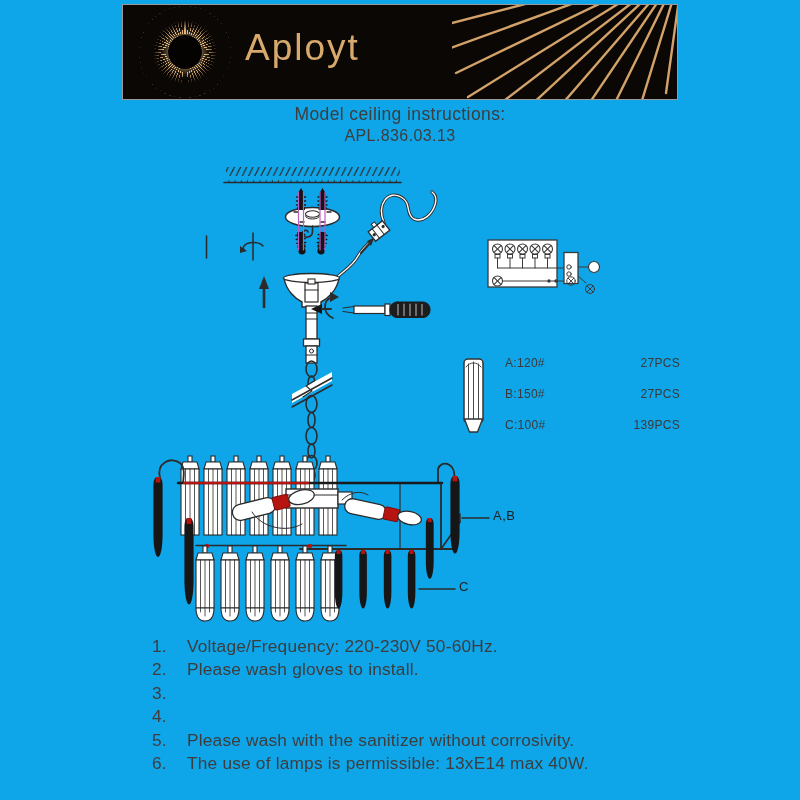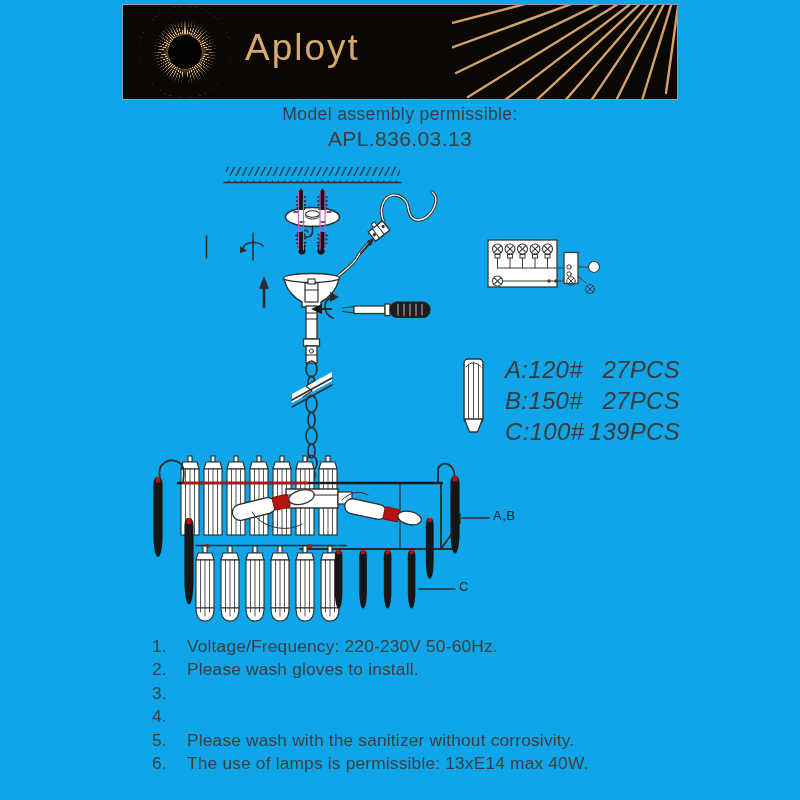--- a/index.html
+++ b/index.html
@@ -14,31 +14,31 @@
          background:radial-gradient(circle,rgba(248,212,158,.50) 16%,rgba(248,212,158,0) 28%),
                     radial-gradient(circle,rgba(10,7,5,0) 33%,#0a0705 49%);}
   .burst-core{position:absolute;left:50%;top:50%;width:34px;height:34px;margin:-17px 0 0 -17px;
          border-radius:50%;background:#050302;box-shadow:0 0 9px 2px rgba(244,204,148,.55);}
   .brand{position:absolute;left:122px;top:22px;font-size:37px;font-weight:400;color:#d8a96c;
          letter-spacing:2px;}
   .rays{position:absolute;right:0;top:0;}
   
   .title1{position:absolute;left:0;top:104px;width:800px;text-align:center;font-size:17.5px;
           letter-spacing:.4px;color:#3d3d3d;}
-  .title2{position:absolute;left:0;top:127px;width:800px;text-align:center;font-size:21px;
+  .title2{position:absolute;left:0;top:127px;width:800px;text-align:center;font-size:16px;
           letter-spacing:.4px;color:#3d3d3d;}
   
   .diagram{position:absolute;left:0;top:0;width:800px;height:800px;}
   .dlabel{position:absolute;font-size:13px;color:#222;letter-spacing:.5px;}
   .lab-ab{left:493px;top:508px;}
   .lab-c{left:459px;top:579px;}
   
   .parts{position:absolute;left:505px;top:356px;width:175px;}
-  .prow{display:flex;justify-content:space-between;height:31px;font-size:24px;color:#3a3a3a;
-        letter-spacing:.3px;font-style:italic;}
+  .prow{display:flex;justify-content:space-between;height:31px;font-size:12px;color:#3a3a3a;
+        letter-spacing:.3px;}
   
   .instr{position:absolute;left:152px;top:635px;width:580px;}
   .irow{display:flex;font-size:17.3px;line-height:23.4px;color:#3d3d3d;letter-spacing:.2px;}
   .inum{width:24px;flex:0 0 24px;}
   .itxt{margin-left:11px;}
 </style>
 </head>
 <body>
 
 <div class="page">
@@ -60,21 +60,21 @@
         <line x1="232" y1="-42" x2="92" y2="120"></line>
         <line x1="232" y1="-42" x2="124" y2="118"></line>
         <line x1="232" y1="-42" x2="156" y2="112"></line>
         <line x1="232" y1="-42" x2="188" y2="102"></line>
         <line x1="232" y1="-42" x2="214" y2="88"></line>
         <line x1="232" y1="-42" x2="232" y2="70"></line>
       </g>
     </svg>
   </div>
 
-  <div class="title1">Model assembly permissible:</div>
+  <div class="title1">Model ceiling instructions:</div>
   <div class="title2">APL.836.03.13</div>
 
   <svg class="diagram" viewBox="0 0 800 800" fill="none" stroke="#2b2b2b" stroke-linecap="round">
     <defs>
       <pattern id="hatch" patternUnits="userSpaceOnUse" width="6.2" height="16">
         <line x1="0" y1="17" x2="9" y2="-1" stroke="#2b2b2b" stroke-width="1.2"></line>
       </pattern>
       <g id="lamp">
         <circle r="5" stroke-width="1.1"></circle>
         <line x1="-3.4" y1="-3.4" x2="3.4" y2="3.4" stroke-width="1.1"></line>

